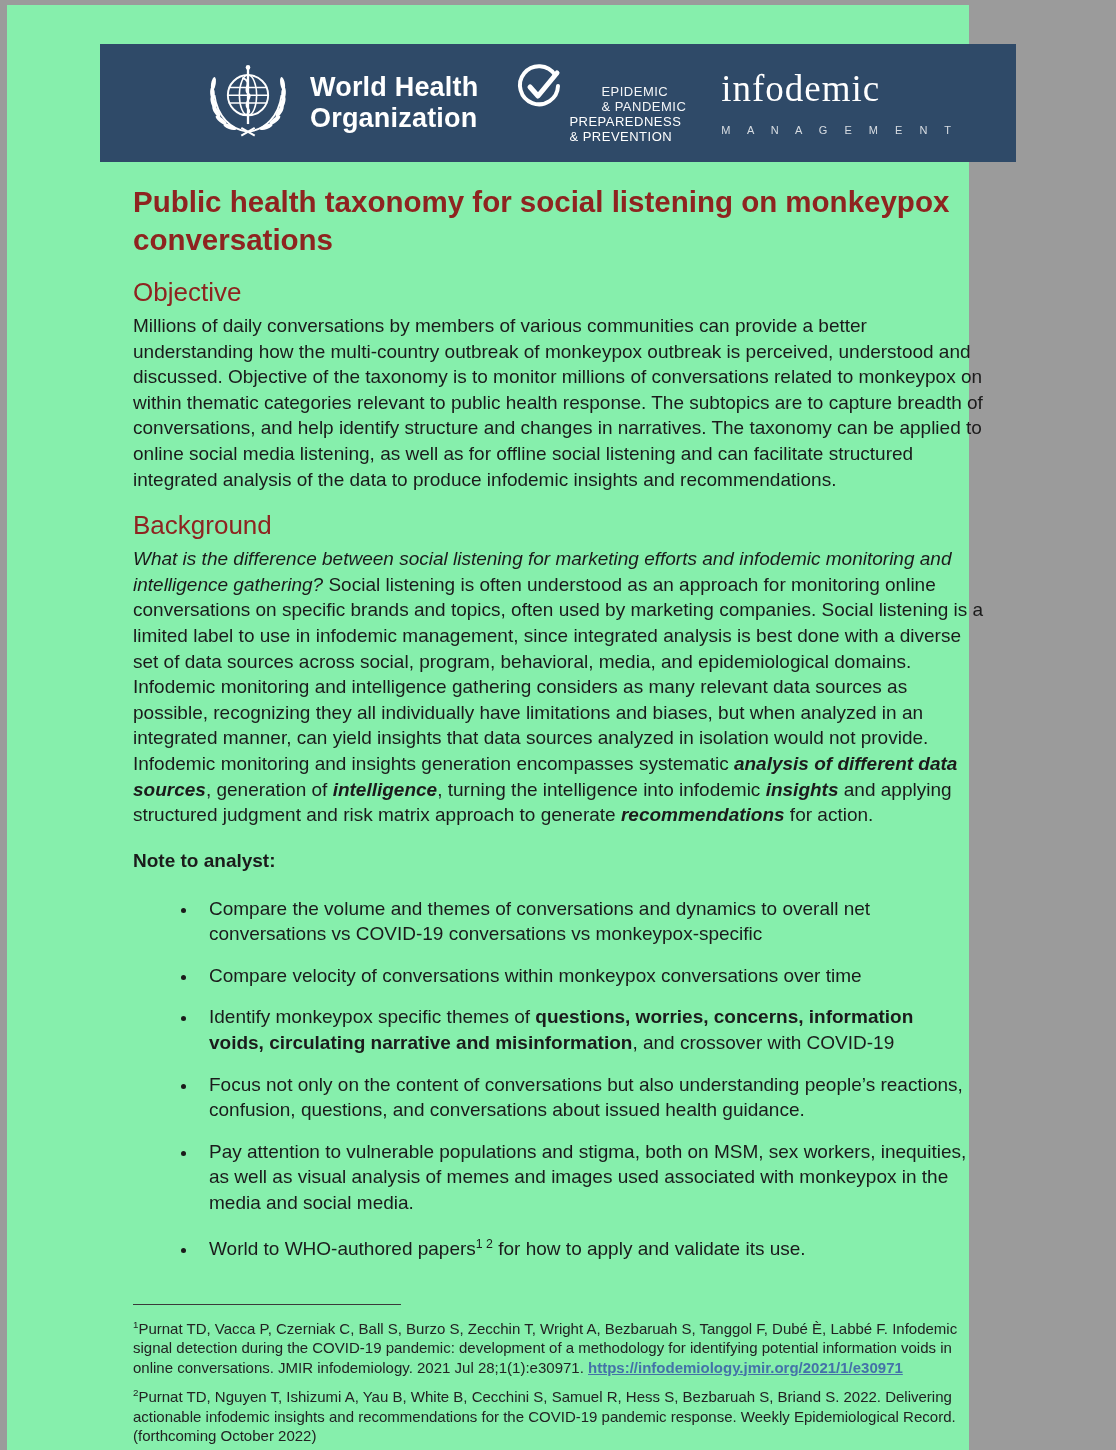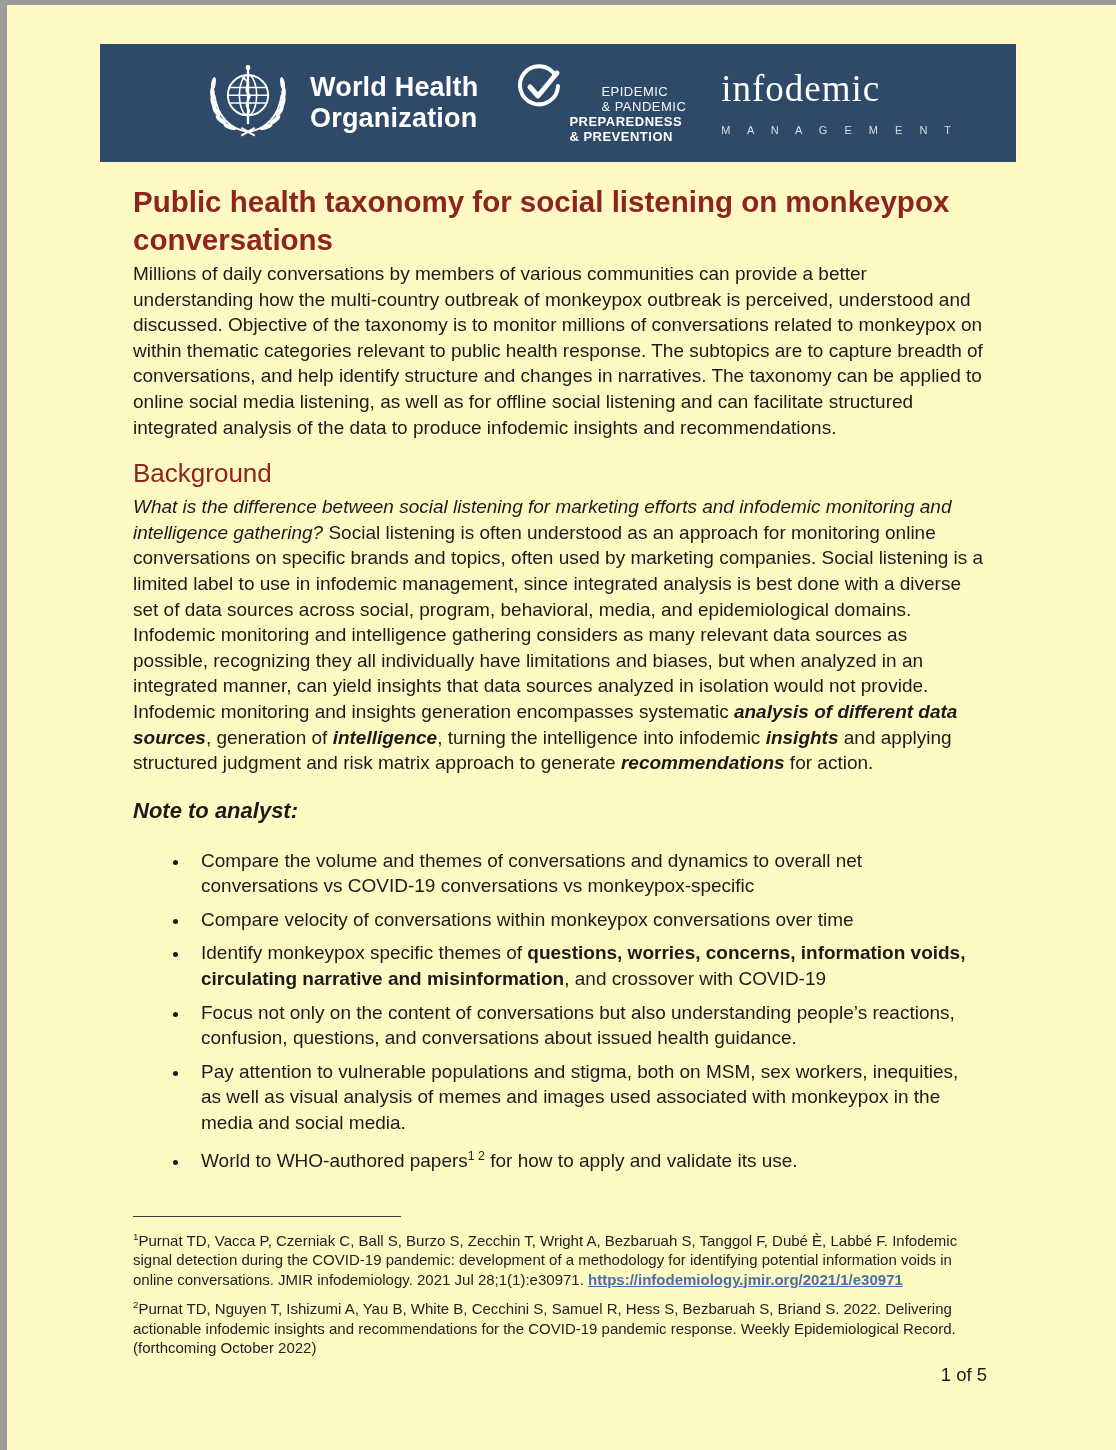--- a/index.html
+++ b/index.html
@@ -5,39 +5,39 @@
   html,body { margin:0; padding:0; }
   body {
     width:1116px; height:1450px;
     position:relative;
     background:#9b9b9b;
     font-family:"Liberation Sans", sans-serif;
     overflow:hidden;
   }
   .page {
     position:absolute; left:7px; top:5px;
-    width:1109px; height:1445px;
-    background:#fef9c3;
+    width:962px; height:1445px;
+    background:#86efac;
   }
   
   .banner {
     position:absolute; left:93px; top:39px;
     width:916px; height:118px;
     background:#2f4a68;
     display:flex; align-items:center;
     padding:0 58px 0 100px; box-sizing:border-box;
     justify-content:space-between;
     color:#fff;
   }
   .who-block { display:flex; align-items:center; gap:14px; }
   .who-name { font-weight:bold; font-size:27px; line-height:31px; letter-spacing:0.2px; }
   .epp-block { display:flex; align-items:flex-start; gap:4px; }
   .epp-text { font-size:13px; line-height:15px; letter-spacing:0.5px; margin-top:22px; }
   .epp-text .light { font-weight:300; opacity:0.95;margin-left:32px; }
-  .epp-text .strong { font-weight:bold; }
+  .epp-text .strong { font-weight:normal; }
   .inf-block { text-align:left; font-family:"Liberation Serif", serif; }
   .inf-word { font-size:37px; line-height:36px; letter-spacing:1px; }
   .inf-sub { font-size:11px; letter-spacing:7px; opacity:0.8; margin-top:17px; font-family:"Liberation Sans", sans-serif; }
   
   .content {
     position:absolute; left:126px; top:178px;
     width:854px;
     color:#1b1b1b;
   }
   .doc-title {
@@ -46,25 +46,25 @@
     margin:0 0 2px 0;
   }
   .doc-subtitle { font-size:18.5px; line-height:24px; margin:0 0 14px 0; }
   .section-heading {
     color:#8e2420; font-size:26px; font-weight:400;
     margin:18px 0 6px 0; line-height:30px;
   }
   .para { font-size:19px; line-height:25.6px; margin:0; }
   .b { font-weight:bold; }
   .it { font-style:italic; }
-  .note-label { font-size:22px; font-weight:bold; margin:22px 0 0 0;font-style:italic; }
+  .note-label { font-size:19px; font-weight:bold; margin:22px 0 0 0; }
   ul.note-list { margin:24px 0 0 0; padding:0 0 0 48px; }
   ul.note-list li {
     font-size:19px; line-height:25.6px;
-    padding-left:12px; margin:8px;
+    padding-left:12px; margin:16px;
   }
   ul.note-list li::marker { font-size:15px; }
   .footnote-sep {
     border:none; border-top:1.6px solid #3a3a3a;
     width:268px; margin:42px 0 10px 0;
   }
   .footnote { font-size:15px; line-height:19.5px; margin:0 0 6px 0; color:#222; }
   .footnote sup, .para sup, li sup { font-size:0.65em; }
   a.link { color:#4472a8; font-weight:bold; text-decoration:underline; }
   .page-num { text-align:right; font-size:18.5px; margin-top:6px; color:#1b1b1b; }
@@ -134,20 +134,21 @@
       <div class="inf-word">infodemic</div>
       <div class="inf-sub">M A N A G E M E N T</div>
     </div>
 
   </div>
 
   <div class="content">
 
     <h1 class="doc-title">Public health taxonomy for social listening on monkeypox conversations</h1>
 
+    <h2 class="section-heading">Objective</h2>
     <p class="para">Millions of daily conversations by members of various communities can provide a better understanding how the multi-country outbreak of monkeypox outbreak is perceived, understood and discussed. Objective of the taxonomy is to monitor millions of conversations related to monkeypox on within thematic categories relevant to public health response. The subtopics are to capture breadth of conversations, and help identify structure and changes in narratives. The taxonomy can be applied to online social media listening, as well as for offline social listening and can facilitate structured integrated analysis of the data to produce infodemic insights and recommendations.</p>
 
     <h2 class="section-heading">Background</h2>
     <p class="para"><span class="it">What is the difference between social listening for marketing efforts and infodemic monitoring and intelligence gathering?</span><span> Social listening is often understood as an approach for monitoring online conversations on specific brands and topics, often used by marketing companies. Social listening is a limited label to use in infodemic management, since integrated analysis is best done with a diverse set of data sources across social, program, behavioral, media, and epidemiological domains. Infodemic monitoring and intelligence gathering considers as many relevant data sources as possible, recognizing they all individually have limitations and biases, but when analyzed in an integrated manner, can yield insights that data sources analyzed in isolation would not provide. Infodemic monitoring and insights generation encompasses systematic </span><span class="b it">analysis of different data sources</span><span>, generation of </span><span class="b it">intelligence</span><span>, turning the intelligence into infodemic </span><span class="b it">insights</span><span> and applying structured judgment and risk matrix approach to generate </span><span class="b it">recommendations</span><span> for action.</span></p>
 
     <p class="note-label">Note to analyst:</p>
 
     <ul class="note-list">
       <li><span>Compare the volume and themes of conversations and dynamics to overall net conversations vs COVID-19 conversations vs monkeypox-specific</span></li>
       <li><span>Compare velocity of conversations within monkeypox conversations over time</span></li>

